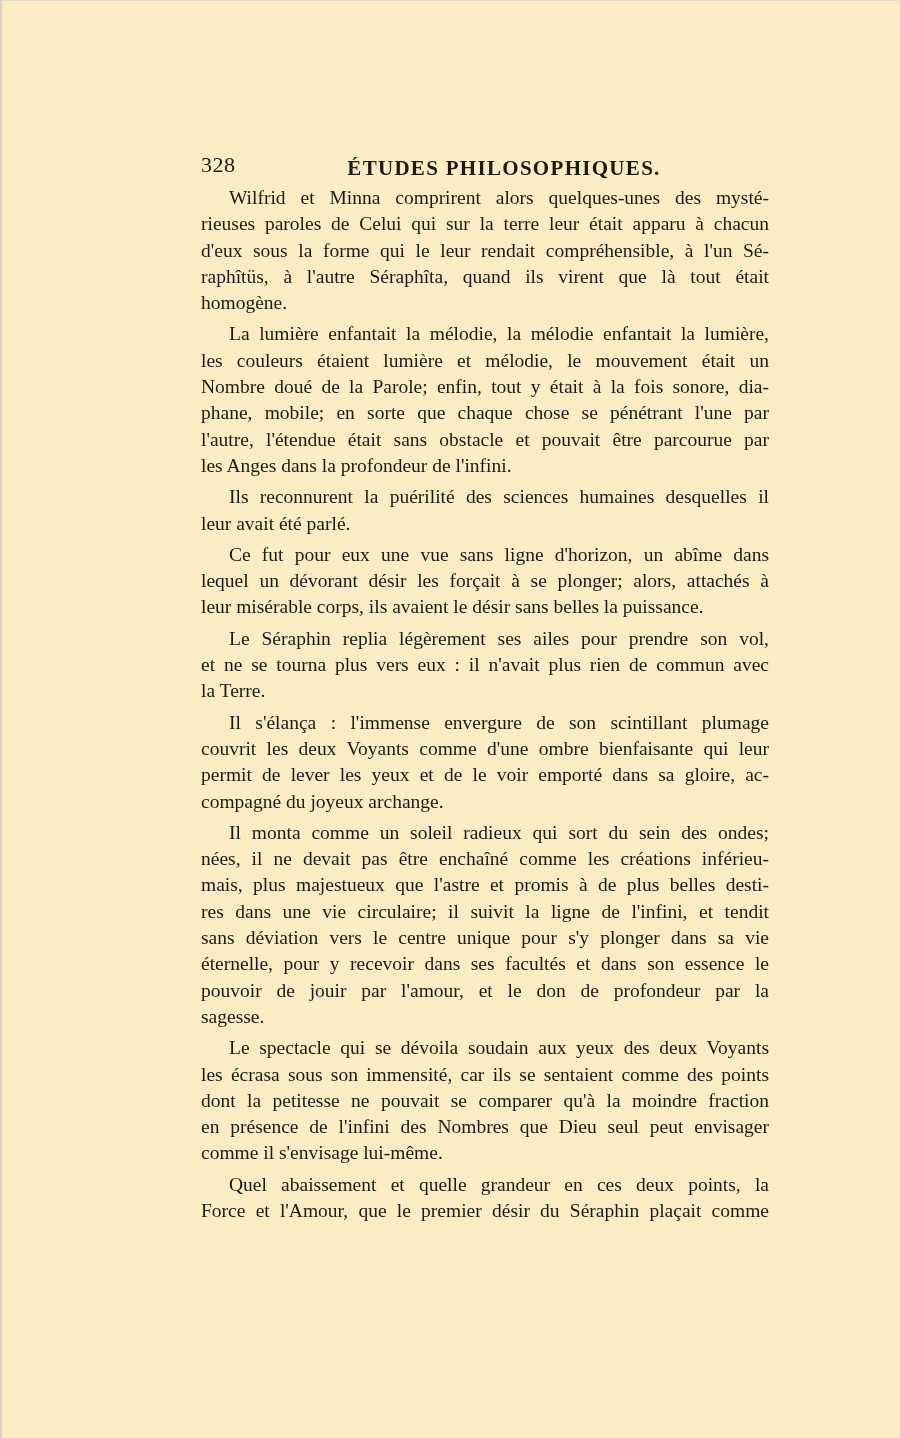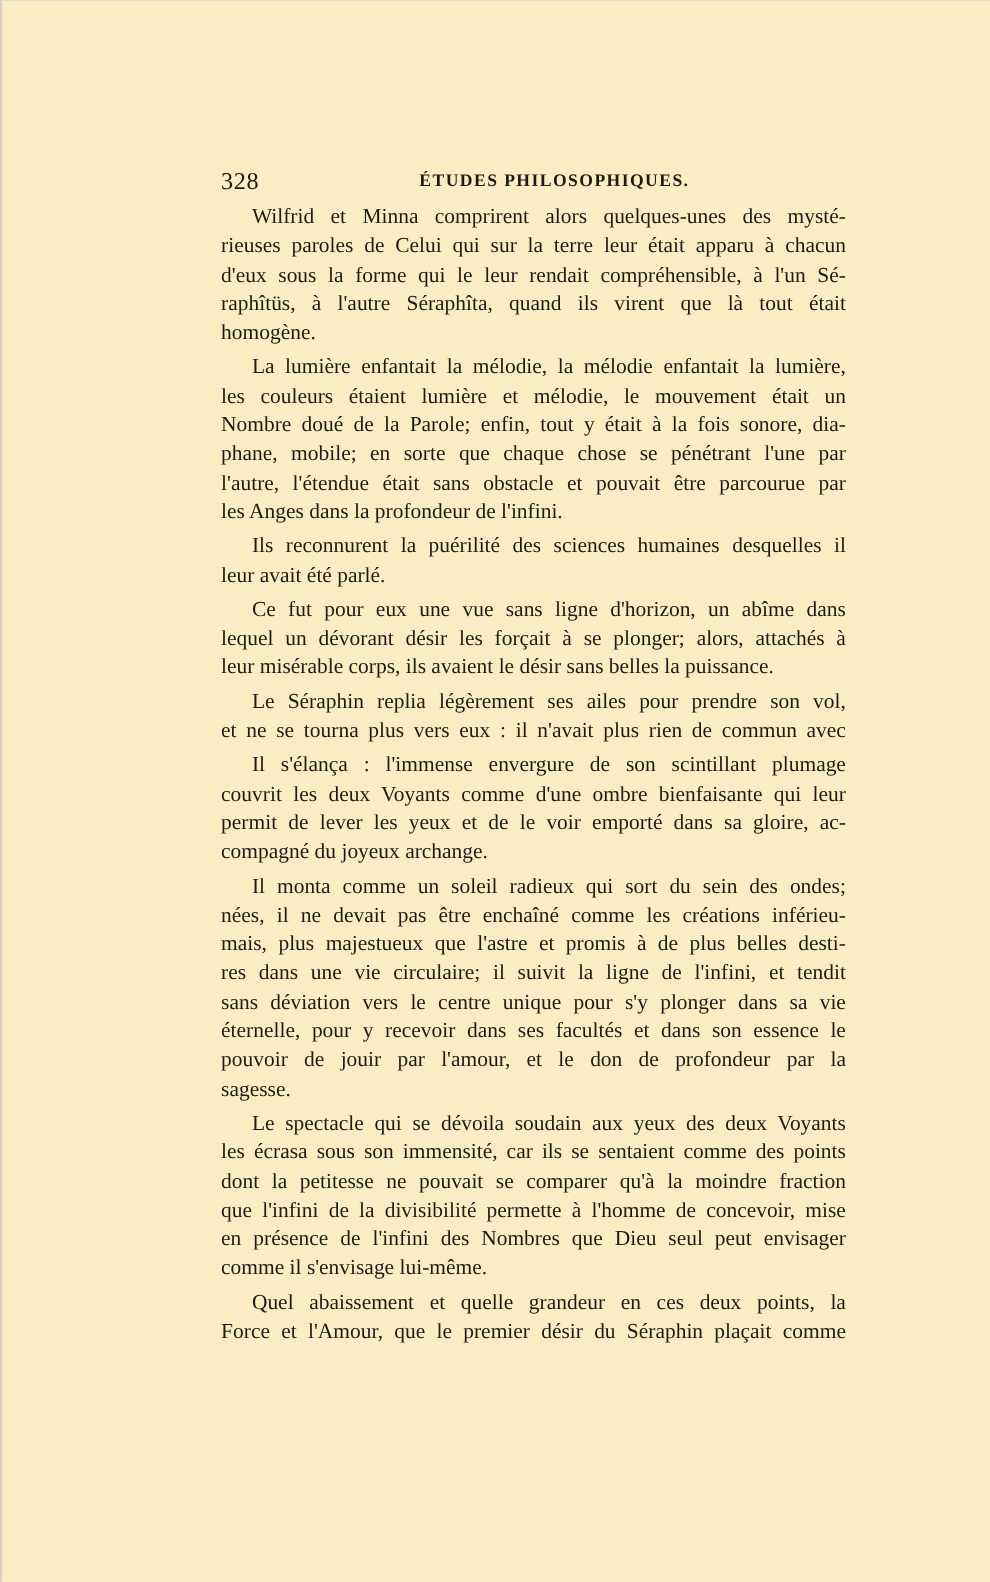--- a/index.html
+++ b/index.html
@@ -20,21 +20,21 @@
     }
     .header {
       position: absolute; left: 201px; top: 152px; width: 580px; height: 30px;
     }
     .page-number {
       position: absolute; left: 0; top: 0;
       font-size: 22px; letter-spacing: 0.5px;
     }
     .running-head {
       position: absolute; left: 0; right: 0; top: 4px; text-align: center;
-      font-size: 16px; font-weight: bold; letter-spacing: 1.3px;
+      font-size: 21px; font-weight: bold; letter-spacing: 1.3px;
       padding-left: 26px;
     }
     .body-text {
       position: absolute; left: 201px; top: 185px; width: 580px;
       font-size: 19.5px; line-height: 26.3px;
     }
     .para {
       margin: 0 12px 5px 0;
       text-indent: 28px;
     }
@@ -81,20 +81,21 @@
       <span class="line last" style="text-indent: 0px;">leur avait été parlé.</span>
     </div>
     <div class="para">
       <span class="line" style="text-indent: 28px;">Ce fut pour eux une vue sans ligne d'horizon, un abîme dans</span>
       <span class="line" style="text-indent: 0px;">lequel un dévorant désir les forçait à se plonger; alors, attachés à</span>
       <span class="line last" style="text-indent: 0px;">leur misérable corps, ils avaient le désir sans belles la puissance.</span>
     </div>
     <div class="para">
       <span class="line" style="text-indent: 28px;">Le Séraphin replia légèrement ses ailes pour prendre son vol,</span>
       <span class="line" style="text-indent: 0px;">et ne se tourna plus vers eux : il n'avait plus rien de commun avec</span>
+      <span class="line last" style="text-indent: 0px;">la Terre.</span>
     </div>
     <div class="para">
       <span class="line" style="text-indent: 28px;">Il s'élança : l'immense envergure de son scintillant plumage</span>
       <span class="line" style="text-indent: 0px;">couvrit les deux Voyants comme d'une ombre bienfaisante qui leur</span>
       <span class="line" style="text-indent: 0px;">permit de lever les yeux et de le voir emporté dans sa gloire, ac-</span>
       <span class="line last" style="text-indent: 0px;">compagné du joyeux archange.</span>
     </div>
     <div class="para">
       <span class="line" style="text-indent: 28px;">Il monta comme un soleil radieux qui sort du sein des ondes;</span>
       <span class="line" style="text-indent: 0px;">nées, il ne devait pas être enchaîné comme les créations inférieu-</span>
@@ -102,21 +103,20 @@
       <span class="line" style="text-indent: 0px;">res dans une vie circulaire; il suivit la ligne de l'infini, et tendit</span>
       <span class="line" style="text-indent: 0px;">sans déviation vers le centre unique pour s'y plonger dans sa vie</span>
       <span class="line" style="text-indent: 0px;">éternelle, pour y recevoir dans ses facultés et dans son essence le</span>
       <span class="line" style="text-indent: 0px;">pouvoir de jouir par l'amour, et le don de profondeur par la</span>
       <span class="line last" style="text-indent: 0px;">sagesse.</span>
     </div>
     <div class="para">
       <span class="line" style="text-indent: 28px;">Le spectacle qui se dévoila soudain aux yeux des deux Voyants</span>
       <span class="line" style="text-indent: 0px;">les écrasa sous son immensité, car ils se sentaient comme des points</span>
       <span class="line" style="text-indent: 0px;">dont la petitesse ne pouvait se comparer qu'à la moindre fraction</span>
-      <span class="line" style="text-indent: 0px;">que l'infini de la divisibilité permette à l'homme de concevoir, mise</span>
       <span class="line" style="text-indent: 0px;">en présence de l'infini des Nombres que Dieu seul peut envisager</span>
       <span class="line last" style="text-indent: 0px;">comme il s'envisage lui-même.</span>
     </div>
     <div class="para">
       <span class="line" style="text-indent: 28px;">Quel abaissement et quelle grandeur en ces deux points, la</span>
       <span class="line" style="text-indent: 0px;">Force et l'Amour, que le premier désir du Séraphin plaçait comme</span>
     </div>
   </div>
 
 </body></html>

